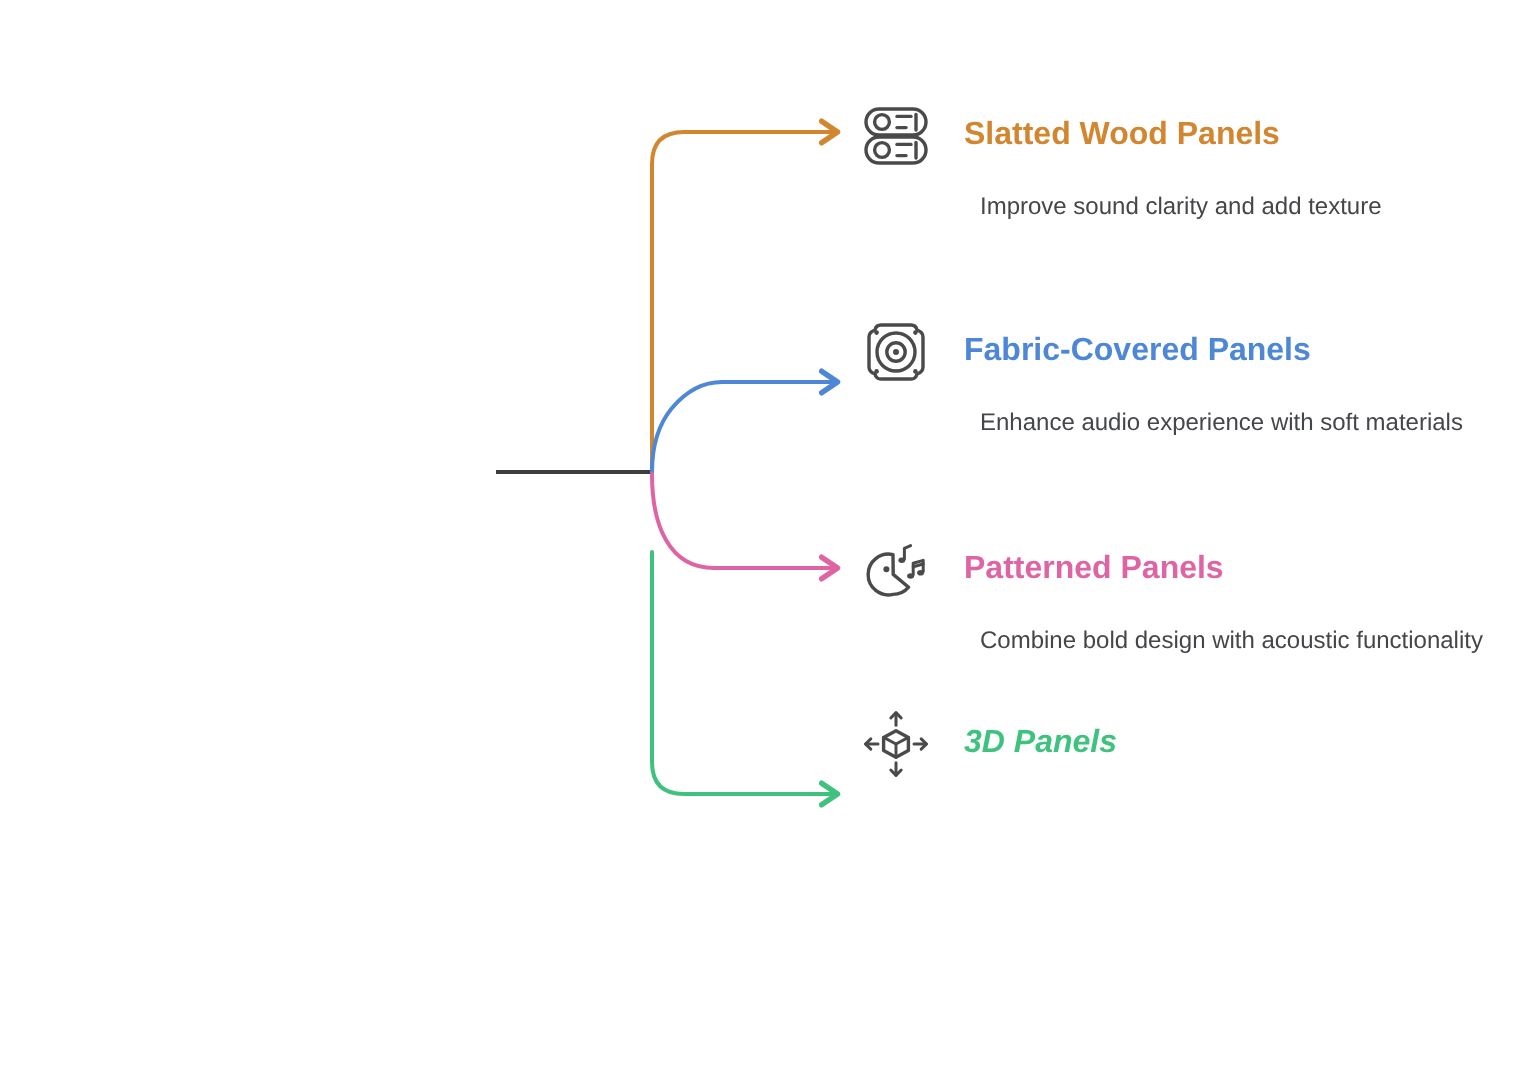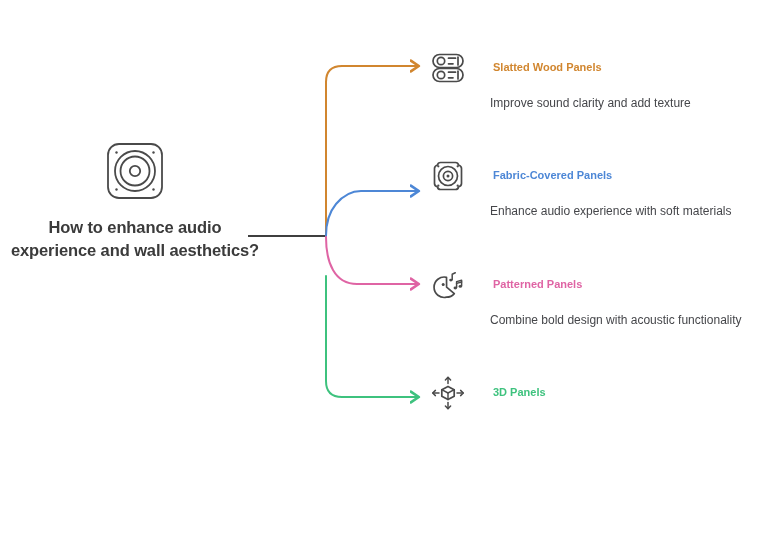--- a/index.html
+++ b/index.html
@@ -66,40 +66,40 @@
     align-items: center;
     height: 40px;
   }
   .branch-icon {
     width: 40px;
     height: 40px;
     flex: 0 0 40px;
     display: block;
   }
   .branch-title {
-    margin-left: 25px;
-    font-size: 11px;
+    margin-left: 14px;
+    font-size: 16px;
     font-weight: bold;
     line-height: 1.2;
     white-space: nowrap;
   }
   .branch-desc {
     margin-left: 62px;
     margin-top: 7px;
     font-size: 12px;
     line-height: 1.42;
     color: #45464a;
     width: 252px;
   }
 
   
   #branch-0 { top: 48px; }
   #branch-1 { top: 156px; }
   #branch-2 { top: 265px; }
-  #branch-3 { top: 373px; }
+  #branch-3 { top: 352px; font-style: italic; }
 </style>
 </head>
 <body>
 
 <div id="diagram-root">
 
   <svg id="connector-layer" viewBox="0 0 768 539" width="768" height="539" fill="none">
     <defs>
       <marker id="ah-0" markerWidth="7" markerHeight="7" refX="4.2" refY="3.5" orient="auto">
         <path d="M0.6 0.8 L4.6 3.5 L0.6 6.2" stroke="#d1862f" stroke-width="1.35" fill="none" stroke-linecap="round" stroke-linejoin="round"></path>
@@ -119,33 +119,20 @@
 
     <path d="M326 236 L326 82 Q326 66 342 66 L418 66" stroke="#d1862f" stroke-width="2" stroke-linecap="round" marker-end="url(#ah-0)"></path>
 
     <path d="M326 236 Q326 216 336 204 Q347 191 361 191 L418 191" stroke="#4d87d6" stroke-width="2" stroke-linecap="round" marker-end="url(#ah-1)"></path>
 
     <path d="M326 237 Q326 258 333 270 Q341 284 357 284 L418 284" stroke="#df64a4" stroke-width="2" stroke-linecap="round" marker-end="url(#ah-2)"></path>
 
     <path d="M326 276 L326 381 Q326 397 342 397 L418 397" stroke="#3ec27e" stroke-width="2" stroke-linecap="round" marker-end="url(#ah-3)"></path>
   </svg>
 
-  <div id="central-node">
-    <svg id="central-icon-wrap" viewBox="0 0 62 62" fill="none" stroke="#4a4a4a" stroke-width="1.8">
-      <rect x="4" y="4" width="54" height="54" rx="11" ry="11"></rect>
-      <circle cx="31" cy="31" r="20"></circle>
-      <circle cx="31" cy="31" r="14.5"></circle>
-      <circle cx="31" cy="31" r="5.2"></circle>
-      <circle cx="12.5" cy="12.5" r="1.2" fill="#4a4a4a" stroke="none"></circle>
-      <circle cx="49.5" cy="12.5" r="1.2" fill="#4a4a4a" stroke="none"></circle>
-      <circle cx="12.5" cy="49.5" r="1.2" fill="#4a4a4a" stroke="none"></circle>
-      <circle cx="49.5" cy="49.5" r="1.2" fill="#4a4a4a" stroke="none"></circle>
-    </svg>
-    <div id="central-label">How to enhance audio experience and wall aesthetics?</div>
-  </div>
 
   <div class="branch-item" id="branch-0">
     <div class="branch-head">
       <svg class="branch-icon" viewBox="0 0 40 40" fill="none" stroke="#4a4a4a" stroke-width="1.7" stroke-linecap="round" stroke-linejoin="round">
         <rect x="5" y="6.5" width="30" height="13" rx="6.5" ry="6.5"></rect>
         <circle cx="13" cy="13" r="3.7"></circle>
         <path d="M20.5 10.2 L27.5 10.2"></path>
         <path d="M20.5 15.8 L25 15.8"></path>
         <path d="M30 9.2 L30 17"></path>
         <rect x="5" y="20.5" width="30" height="13" rx="6.5" ry="6.5"></rect>

